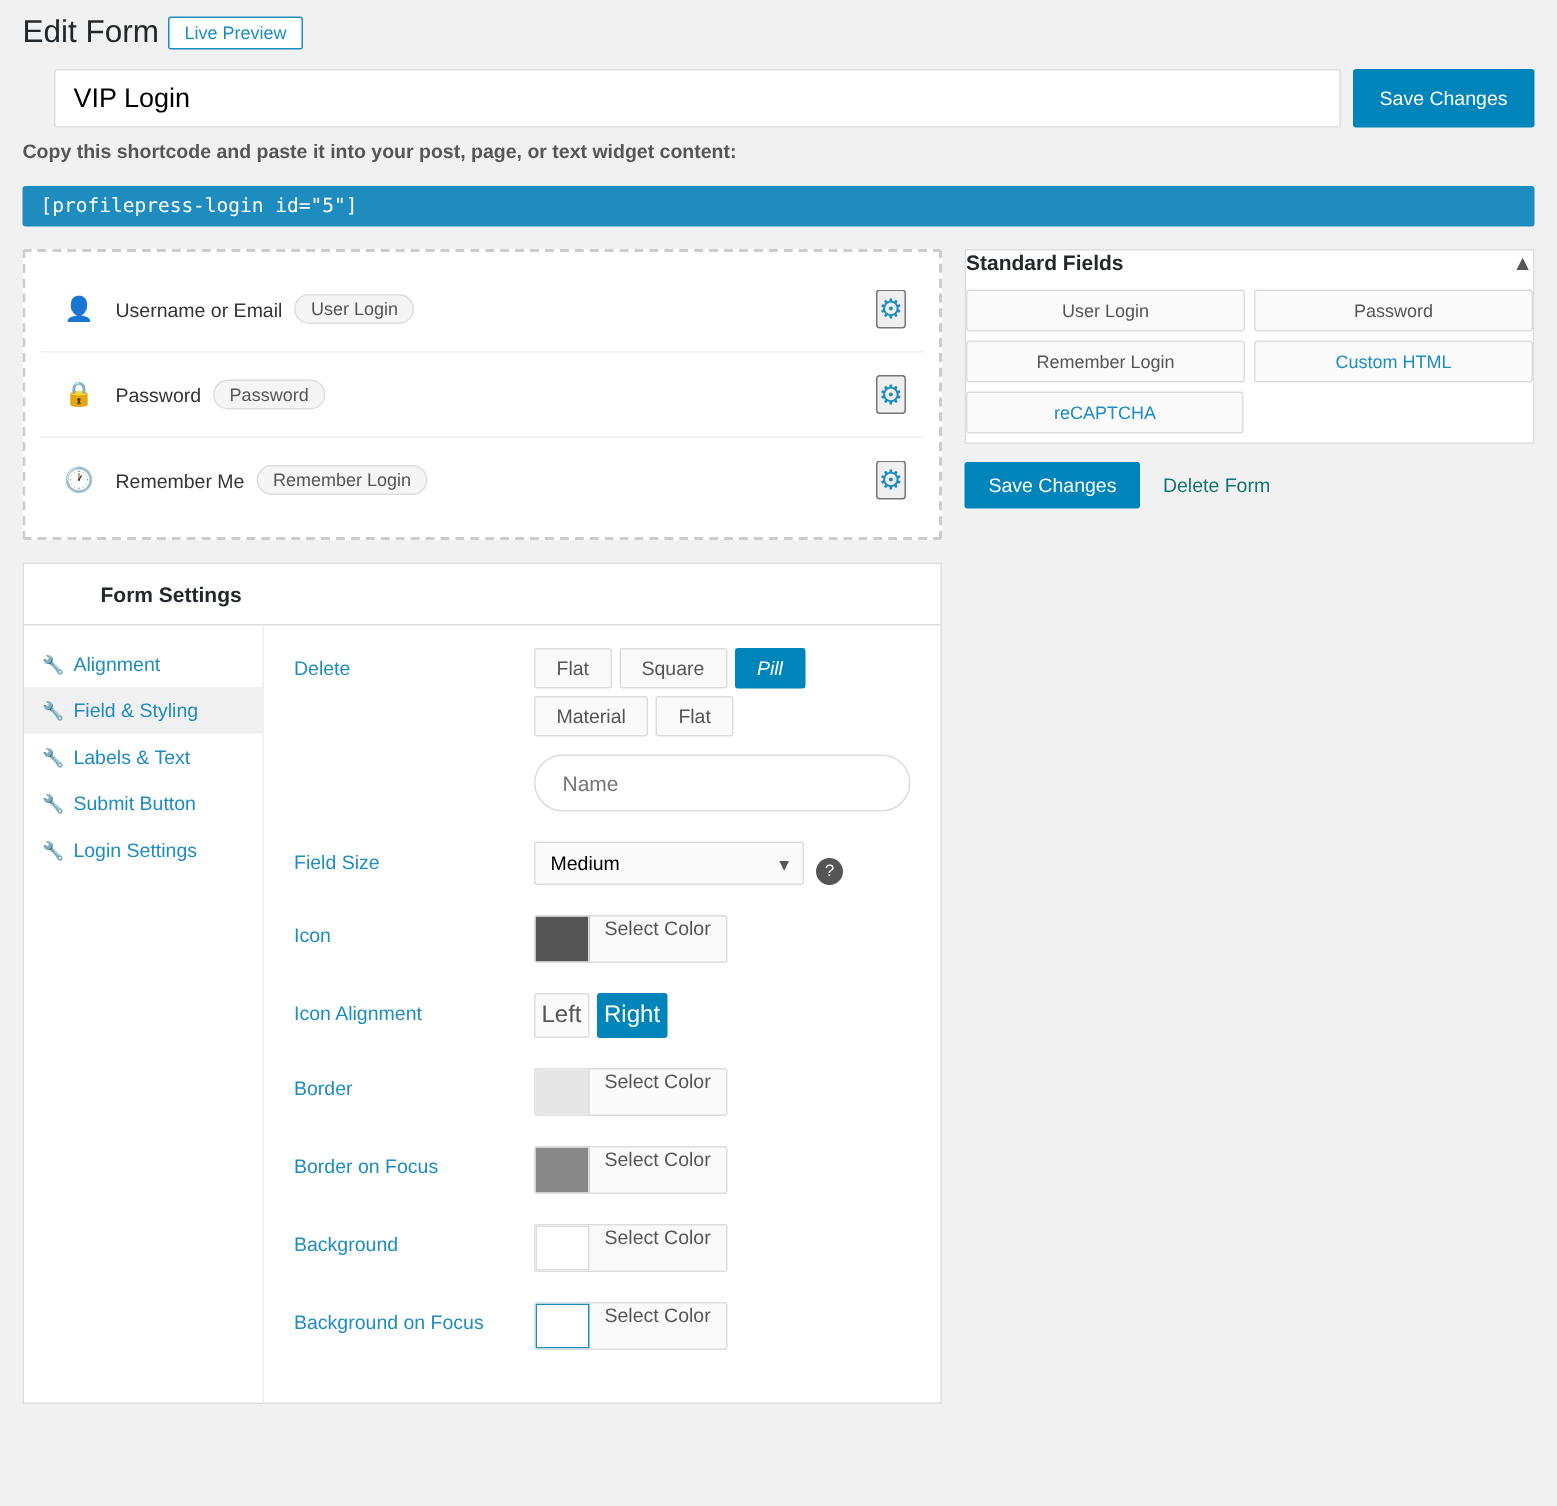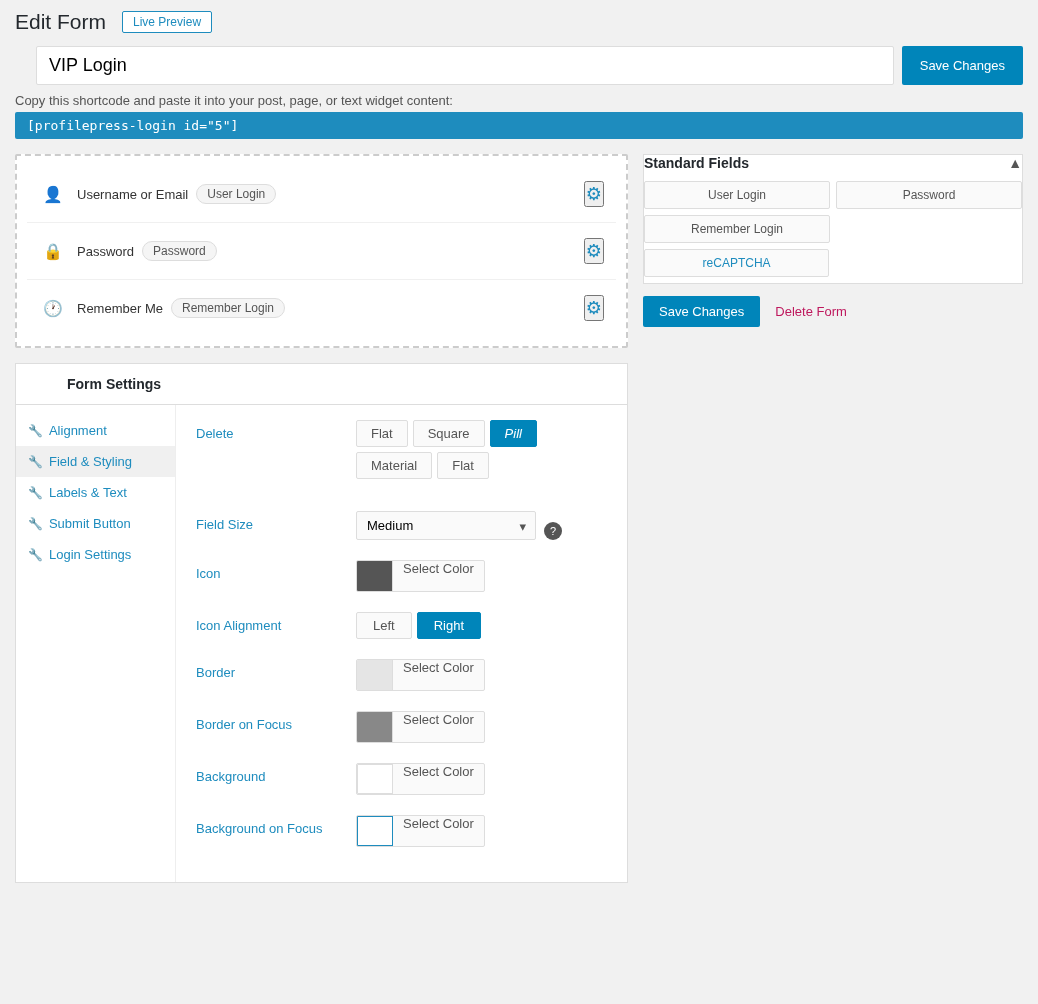--- a/index.html
+++ b/index.html
@@ -1,31 +1,31 @@
 <!DOCTYPE html>
 <html><head>
   <meta charset="utf-8">
   <style>
     * { box-sizing: border-box; margin: 0; padding: 0; }
     body { font-family: -apple-system, BlinkMacSystemFont, "Segoe UI", sans-serif; font-size: 13px; background: #f1f1f1; color: #333; }
 
     .page-wrapper { padding: 10px 15px; }
 
     
-    .page-header { display: flex; align-items: center; gap: 16px; margin-bottom: 12px; }
+    .page-header { display: flex; align-items: center; gap: 6px; margin-bottom: 12px; }
     .page-title { font-size: 21px; font-weight: 400; color: #23282d; }
     .live-preview-btn { border: 1px solid #1e8cbe; color: #1e8cbe; background: #fff; padding: 3px 10px; font-size: 12px; cursor: pointer; border-radius: 2px; }
 
     
     .form-name-row { display: flex; gap: 8px; margin-bottom: 8px; padding-left: 21px; }
     .form-name-input { flex: 1; padding: 8px 12px; font-size: 18px; border: 1px solid #ddd; border-radius: 2px; }
     .save-changes-btn-top { background: #0085ba; color: #fff; border: none; padding: 8px 18px; font-size: 13px; cursor: pointer; border-radius: 2px; }
 
     
-    .shortcode-label { color: #555; margin-bottom: 4px; }
+    .shortcode-label { color: #555; margin-bottom: 16px; font-weight: bold; }
     .shortcode-box { background: #1e8cbe; color: #fff; padding: 6px 12px; font-family: monospace; font-size: 13px; margin-bottom: 15px; border-radius: 2px; }
 
     
     .main-layout { display: flex; gap: 15px; }
     .left-col { flex: 1; }
     .right-col { width: 380px; }
 
     
     .form-builder { border: 2px dashed #ccc; background: #fff; padding: 10px; margin-bottom: 15px; border-radius: 2px; }
     .form-field-row { display: flex; align-items: center; padding: 14px 12px; border-bottom: 1px solid #f0f0f0; position: relative; }
@@ -41,21 +41,21 @@
     .panel-title { font-size: 14px; font-weight: 600; color: #23282d; }
     .panel-collapse-btn { background: none; border: none; cursor: pointer; color: #555; font-size: 14px; }
     .fields-grid { display: grid; grid-template-columns: 1fr 1fr; gap: 6px; margin-bottom: 6px; }
     .field-chip { border: 1px solid #ddd; background: #fafafa; padding: 6px 10px; text-align: center; color: #555; cursor: pointer; border-radius: 2px; font-size: 12px; }
     .field-chip.blue { color: #1e8cbe; }
     .field-chip-full { border: 1px solid #ddd; background: #fafafa; padding: 6px 10px; text-align: center; color: #1e8cbe; cursor: pointer; border-radius: 2px; font-size: 12px; margin-bottom: 6px; width: 49%; }
 
     
     .action-row { display: flex; align-items: center; gap: 15px; margin-top: 10px; }
     .save-changes-btn { background: #0085ba; color: #fff; border: none; padding: 8px 16px; font-size: 13px; cursor: pointer; border-radius: 2px; }
-    .delete-form-link { color: #be185d; text-decoration: none; font-size: 13px; cursor: pointer; }
+    .delete-form-link { color: #0f766e; text-decoration: none; font-size: 13px; cursor: pointer; }
 
     
     .form-settings-panel { background: #fff; border: 1px solid #ddd; }
     .form-settings-header { padding: 12px 15px; border-bottom: 1px solid #ddd; }
     .form-settings-title { font-size: 14px; font-weight: 600; color: #23282d; padding-left: 36px; }
     .form-settings-body { display: flex; }
 
     
     .settings-nav { width: 160px; border-right: 1px solid #eee; padding: 10px 0; }
     .nav-item { display: flex; align-items: center; gap: 6px; padding: 8px 12px; cursor: pointer; color: #1e8cbe; font-size: 13px; }
@@ -83,21 +83,21 @@
     .select-wrapper::after { content: '▾'; position: absolute; right: 10px; top: 50%; transform: translateY(-50%); pointer-events: none; color: #555; }
     .help-icon { width: 18px; height: 18px; border-radius: 50%; background: #555; color: #fff; display: inline-flex; align-items: center; justify-content: center; font-size: 11px; cursor: pointer; }
 
     
     .color-btn { display: flex; align-items: flex-start; border: 1px solid #ddd; background: #fafafa; cursor: pointer; border-radius: 2px; overflow: hidden; }
     .color-swatch { width: 36px; height: 30px; display: inline-block; border-right: 1px solid #ddd; }
     .color-label { padding: 0 10px; font-size: 13px; color: #555; }
 
     
     .align-btns { display: flex; gap: 5px; }
-    .align-btn { border: 1px solid #ddd; background: #fafafa; padding: 5px 16px; font-size: 13px; cursor: pointer; border-radius: 2px; color: #555; }
+    .align-btn { border: 1px solid #ddd; background: #fafafa; padding: 5px 4px; font-size: 16px; cursor: pointer; border-radius: 2px; color: #555; }
     .align-btn.active { background: #0085ba; color: #fff; border-color: #0085ba; }
   </style>
 </head>
 <body>
 
 <div class="page-wrapper">
 
   <div class="page-header">
     <h1 class="page-title">Edit Form</h1>
     <button class="live-preview-btn">Live Preview</button>
@@ -174,20 +174,21 @@
             <div class="settings-row">
               <div class="settings-label">Delete</div>
               <div class="settings-control">
                 <div class="layout-btns">
                   <button class="layout-btn">Flat</button>
                   <button class="layout-btn">Square</button>
                   <button class="layout-btn active">Pill</button>
                   <button class="layout-btn">Material</button>
                   <button class="layout-btn">Flat</button>
                 </div>
+                <input class="pill-preview-input" type="text" readonly="" placeholder="Name" style="">
               </div>
             </div>
 
             <div class="settings-row">
               <div class="settings-label">Field Size</div>
               <div class="settings-control field-size-row">
                 <div class="select-wrapper">
                   <select class="field-size-select">
                     <option>Small</option>
                     <option selected="">Medium</option>
@@ -268,20 +269,21 @@
 
       <div class="standard-fields-panel">
         <div class="panel-header">
           <span class="panel-title">Standard Fields</span>
           <button class="panel-collapse-btn">▲</button>
         </div>
         <div class="fields-grid">
           <button class="field-chip">User Login</button>
           <button class="field-chip">Password</button>
           <button class="field-chip">Remember Login</button>
+          <button class="field-chip blue">Custom HTML</button>
         </div>
         <div style="display:flex;">
           <button class="field-chip-full">reCAPTCHA</button>
         </div>
       </div>
 
       <div class="action-row">
         <button class="save-changes-btn">Save Changes</button>
         <a class="delete-form-link" href="#">Delete Form</a>
       </div>

